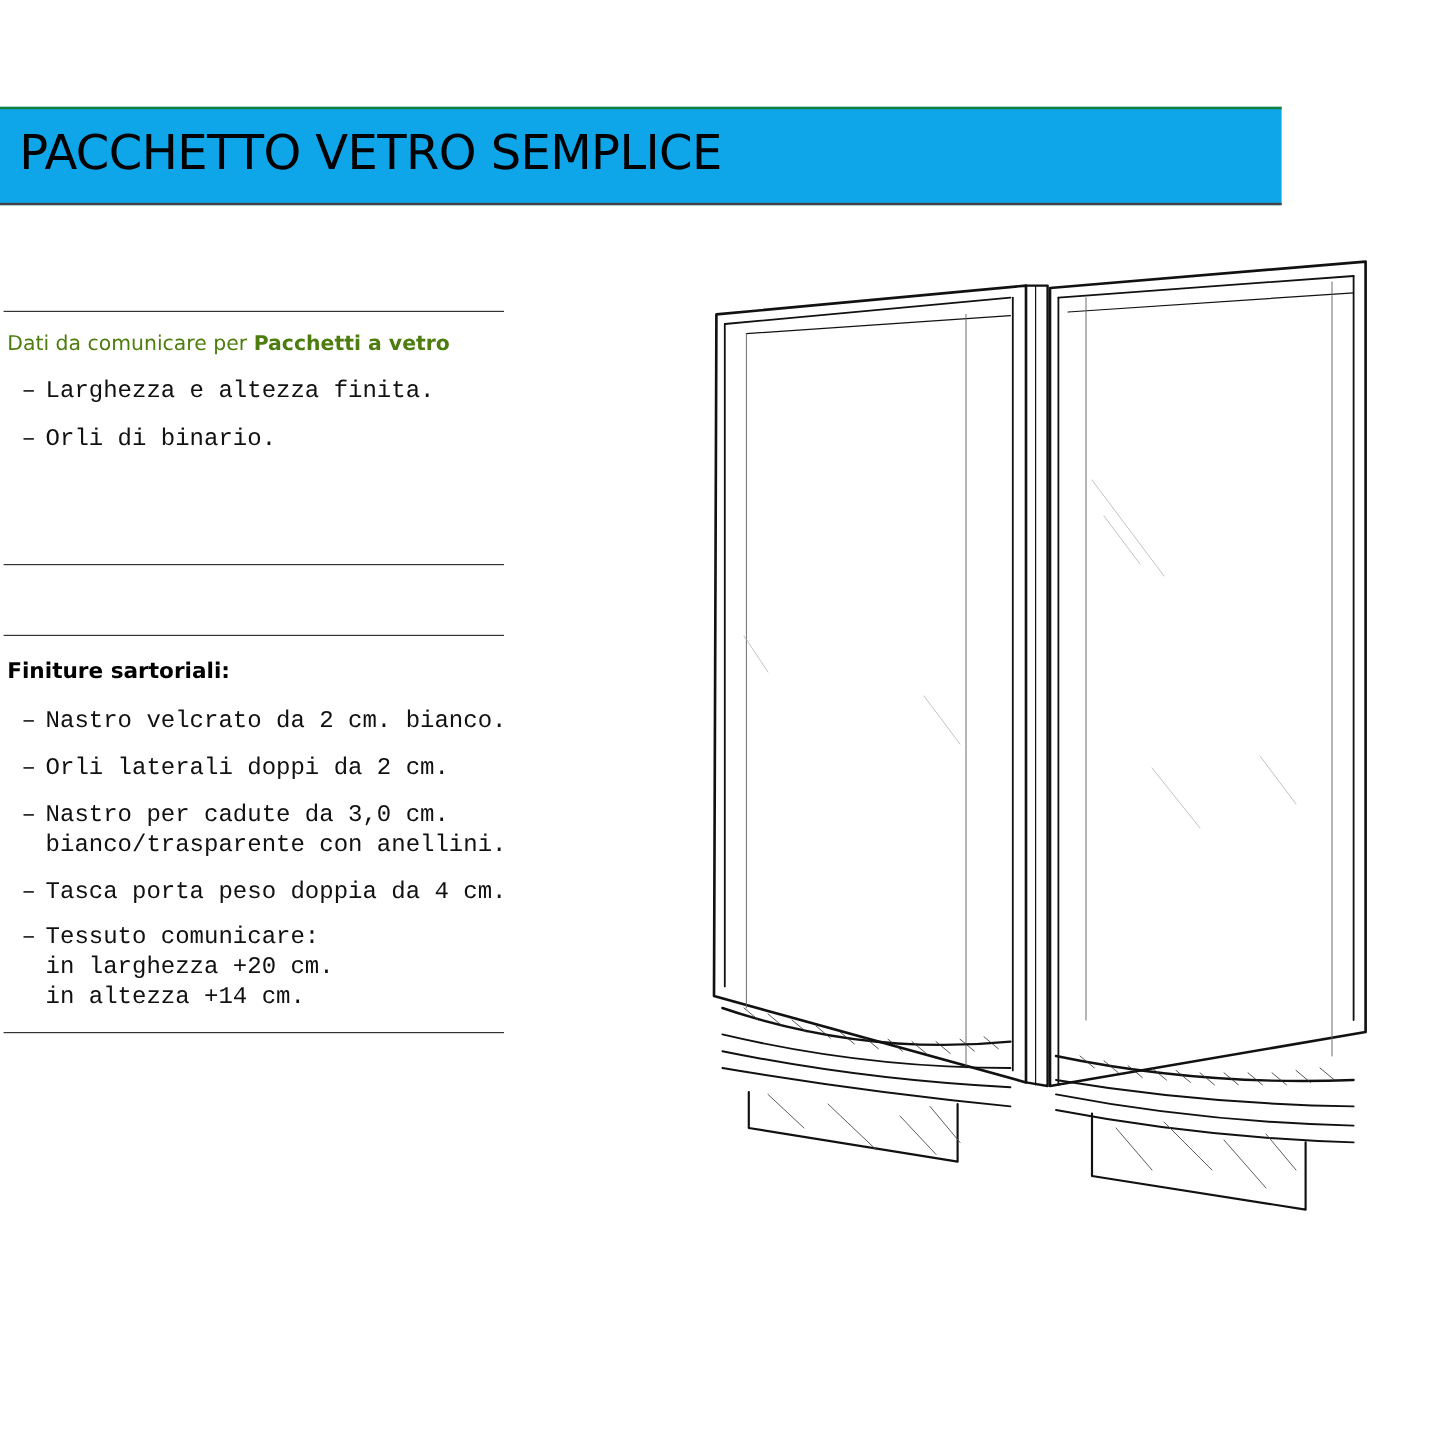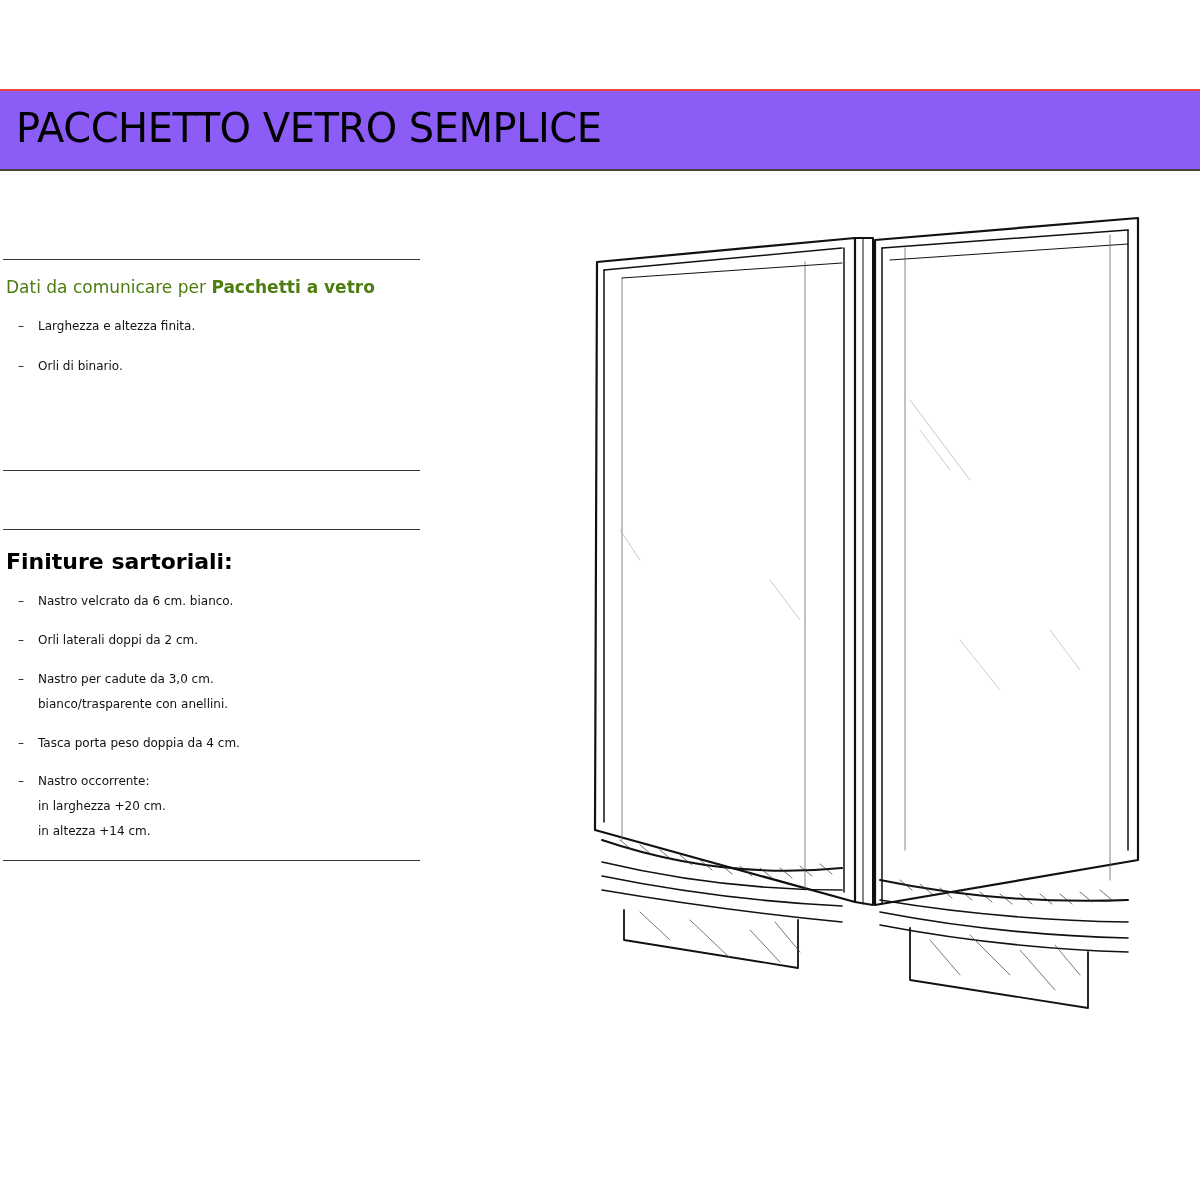--- a/index.html
+++ b/index.html
@@ -1,34 +1,34 @@
 <!DOCTYPE html>
 <html><head>
 <meta charset="utf-8">
 <style>
   html, body { margin: 0; padding: 0; background: #ffffff; }
   body { width: 1200px; height: 1200px; position: relative; overflow: hidden;
          font-family: "DejaVu Sans", sans-serif; color: #111; }
   .title-band {
-    position: absolute; left: 0; top: 89px; width: 1200px; height: 82px;
-    background: #8b5cf6; border-top: 2px solid #ef4444; border-bottom: 2px solid #444;
+    position: absolute; left: 0; top: 89px; width: 1068px; height: 82px;
+    background: #0ea5e9; border-top: 2px solid #15803d; border-bottom: 2px solid #444;
     box-sizing: border-box;
   }
   .title-band h1 {
     margin: 0; position: absolute; left: 16px; top: 14px;
     font-family: "DejaVu Sans", sans-serif; font-weight: normal;
     font-size: 40px; letter-spacing: -0.5px; color: #000;
   }
   .rule { position: absolute; left: 3px; width: 417px; height: 0; border-top: 1.5px solid #333; }
   .txt { position: absolute; left: 6px; font-size: 17px; line-height: 26px; color: #4d7c0f; }
   .txt b { font-weight: bold; }
-  .item { position: absolute; left: 18px; font-size: 12px; line-height: 25px; color: #111; }
+  .item { position: absolute; left: 18px; font-size: 20px; line-height: 25px; color: #111; font-family: Liberation Mono, monospace; }
   .item .dash { display: inline-block; width: 20px; }
   .item .body { display: inline-block; vertical-align: top; }
-  .heading { position: absolute; left: 6px; font-size: 22px; font-weight: bold; color: #000; }
+  .heading { position: absolute; left: 6px; font-size: 18px; font-weight: bold; color: #000; }
   .illustration { position: absolute; left: 580px; top: 200px; width: 600px; height: 880px; }
 </style>
 </head>
 <body>
 
 <div class="title-band">
   <h1>PACCHETTO VETRO SEMPLICE</h1>
 </div>
 
 <div class="rule" style="top:259px"></div>
@@ -40,33 +40,33 @@
 </div>
 <div class="item" style="top:354px">
   <span class="dash">–</span><span class="body">Orli di binario.</span>
 </div>
 <div class="rule" style="top:470px"></div>
 
 <div class="rule" style="top:529px"></div>
 <div class="heading" style="top:549px">Finiture sartoriali:</div>
 
 <div class="item" style="top:589px">
-  <span class="dash">–</span><span class="body">Nastro velcrato da 6 cm. bianco.</span>
+  <span class="dash">–</span><span class="body">Nastro velcrato da 2 cm. bianco.</span>
 </div>
 <div class="item" style="top:628px">
   <span class="dash">–</span><span class="body">Orli laterali doppi da 2 cm.</span>
 </div>
 <div class="item" style="top:667px">
   <span class="dash">–</span><span class="body"><span>Nastro per cadute da 3,0 cm.</span><br><span>bianco/trasparente con anellini.</span></span>
 </div>
 <div class="item" style="top:731px">
   <span class="dash">–</span><span class="body">Tasca porta peso doppia da 4 cm.</span>
 </div>
 <div class="item" style="top:769px">
-  <span class="dash">–</span><span class="body"><span>Nastro occorrente:</span><br><span>in larghezza +20 cm.</span><br><span>in altezza +14 cm.</span></span>
+  <span class="dash">–</span><span class="body"><span>Tessuto comunicare:</span><br><span>in larghezza +20 cm.</span><br><span>in altezza +14 cm.</span></span>
 </div>
 <div class="rule" style="top:860px"></div>
 
 <svg class="illustration" viewBox="0 0 600 880" width="600" height="880">
   <g fill="none" stroke="#111" stroke-linecap="round" stroke-linejoin="round">
 
     <path d="M17 62 L275 38 L275 702 L15 630 Z" stroke-width="2.2"></path>
     <path d="M24 70 L262 48" stroke-width="1.5"></path>
     <path d="M24 70 L24 622" stroke-width="1.5"></path>
     <path d="M264 48 L264 692" stroke-width="1.5"></path>

